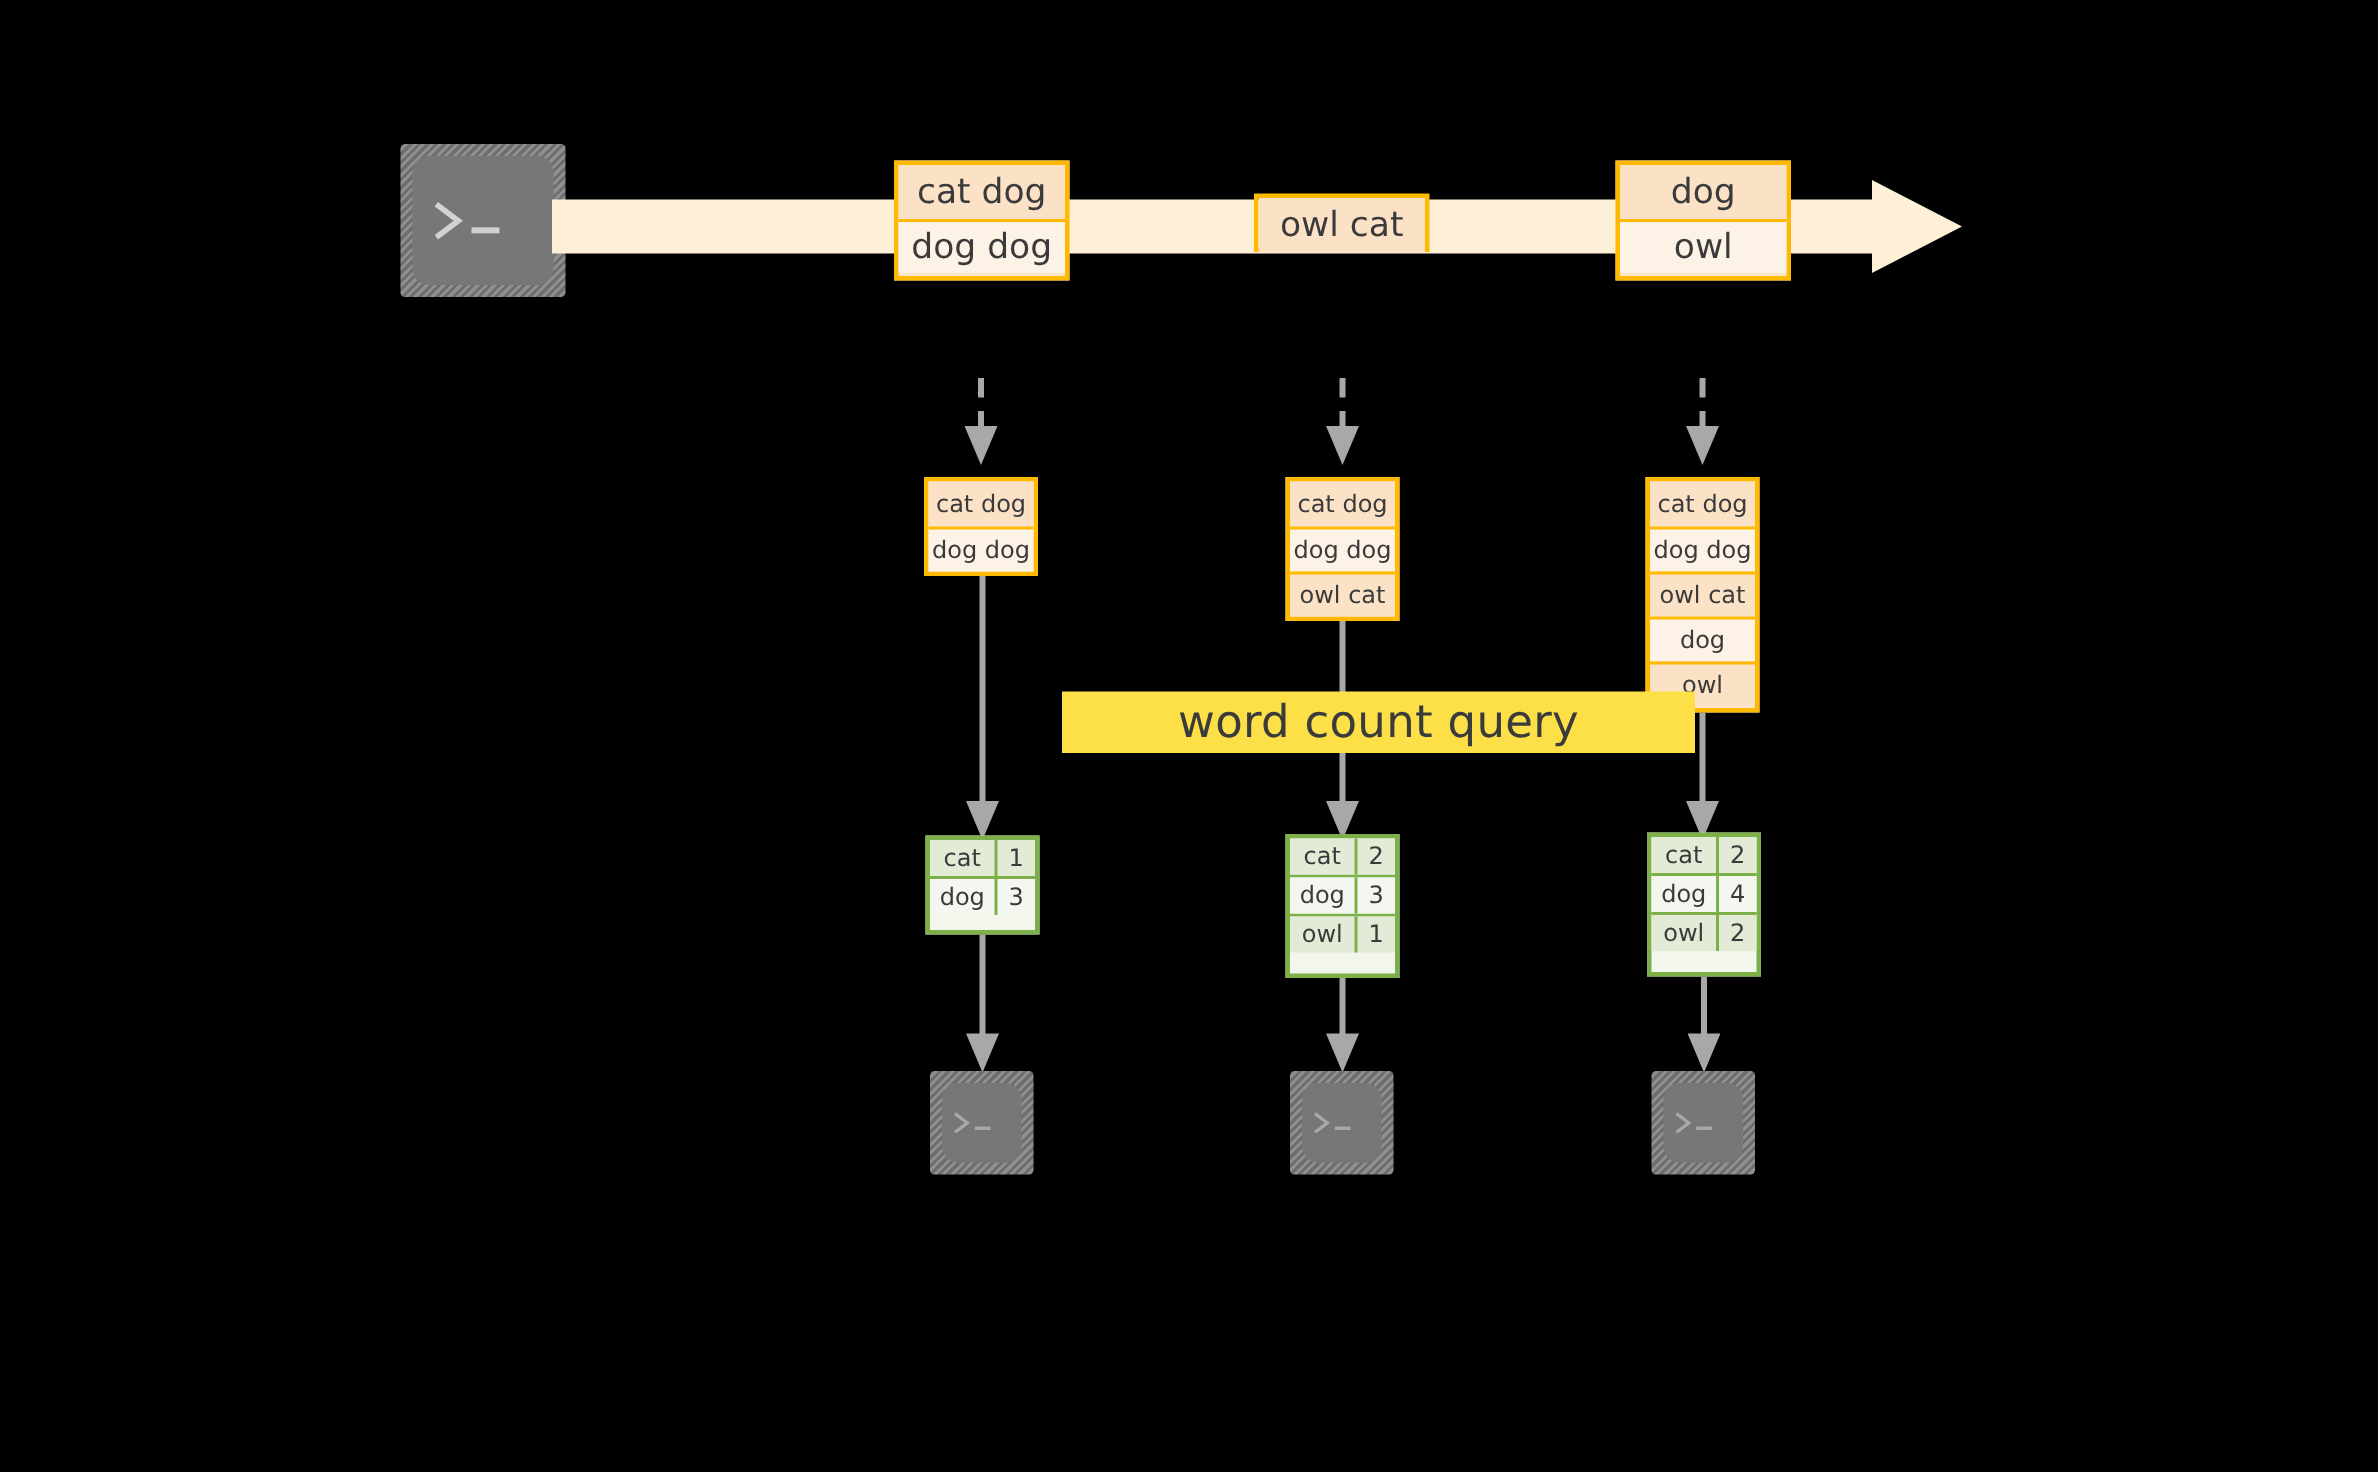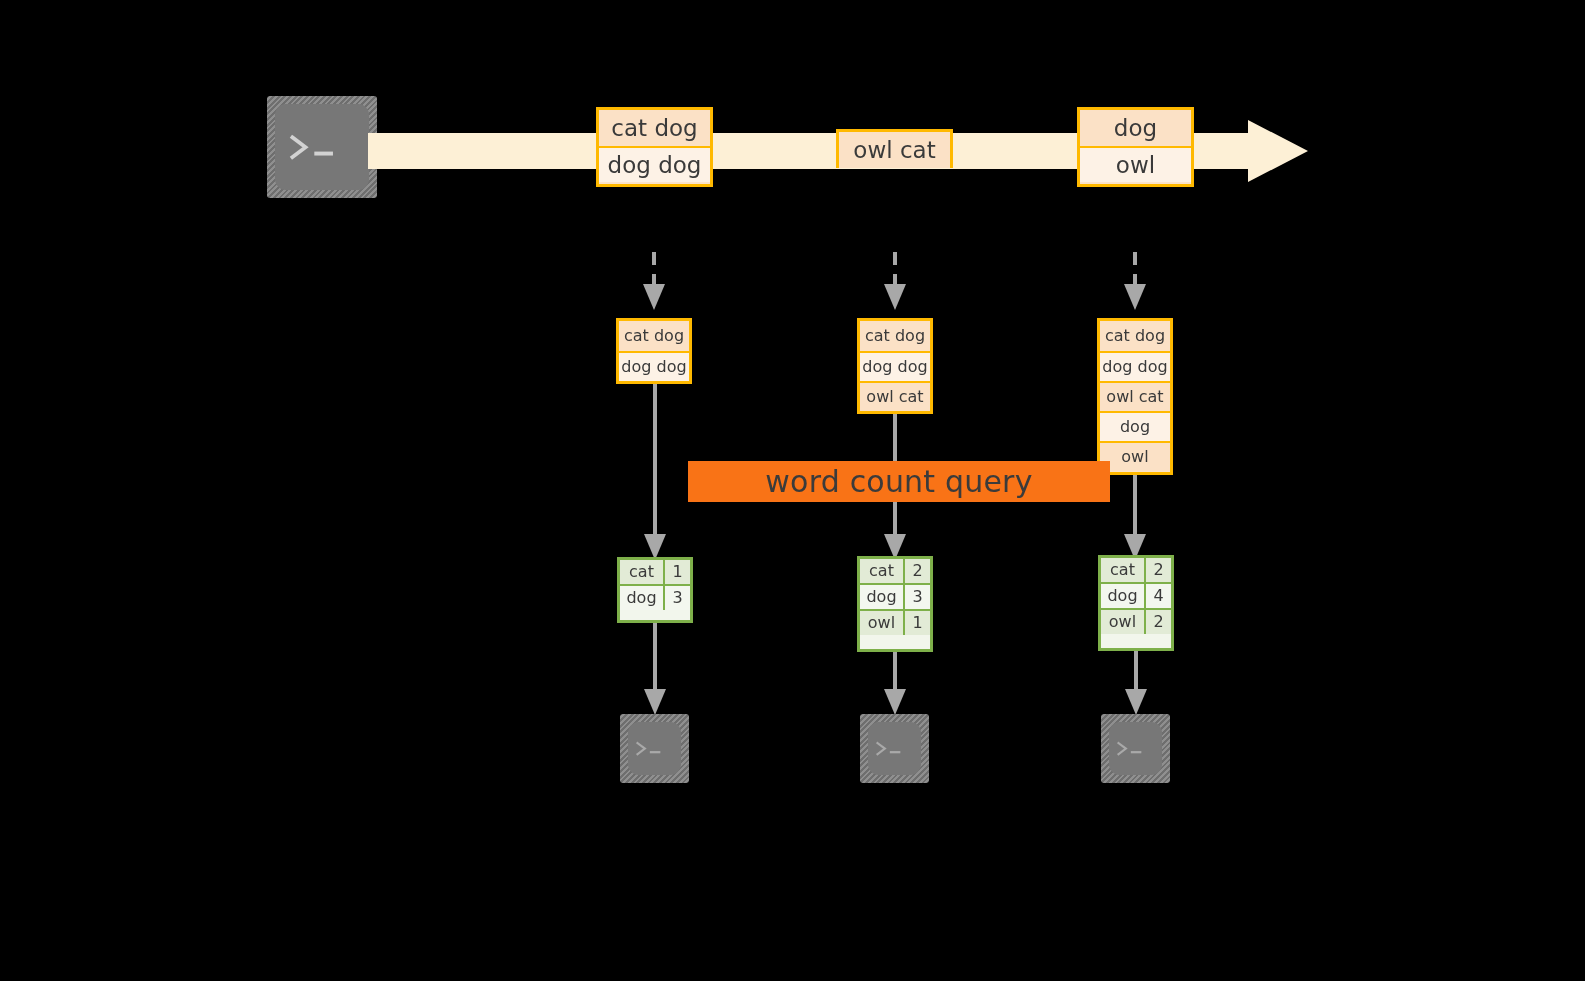--- a/index.html
+++ b/index.html
@@ -82,22 +82,22 @@
   .tbl .trow.dark .tc{background:#E2EBD6;}
   .tbl .trow.light .tc{background:#F3F7EF;}
 
   
   .conn{position:absolute;}
   .conn svg{display:block;}
 
   
   .band{
     position:absolute;
-    background:#f97316;
-    display:flex;align-items:center;justify-content:center;
+    background:#fde047;
+    display:flex;align-items:center;justify-content:center;margin-left:20px;
   }
   .band span{
     font-size:30px;color:#3b3b3b;letter-spacing:.2px;white-space:nowrap;
   }
 </style>
 </head>
 <body>
 
 <div class="canvas">
 

